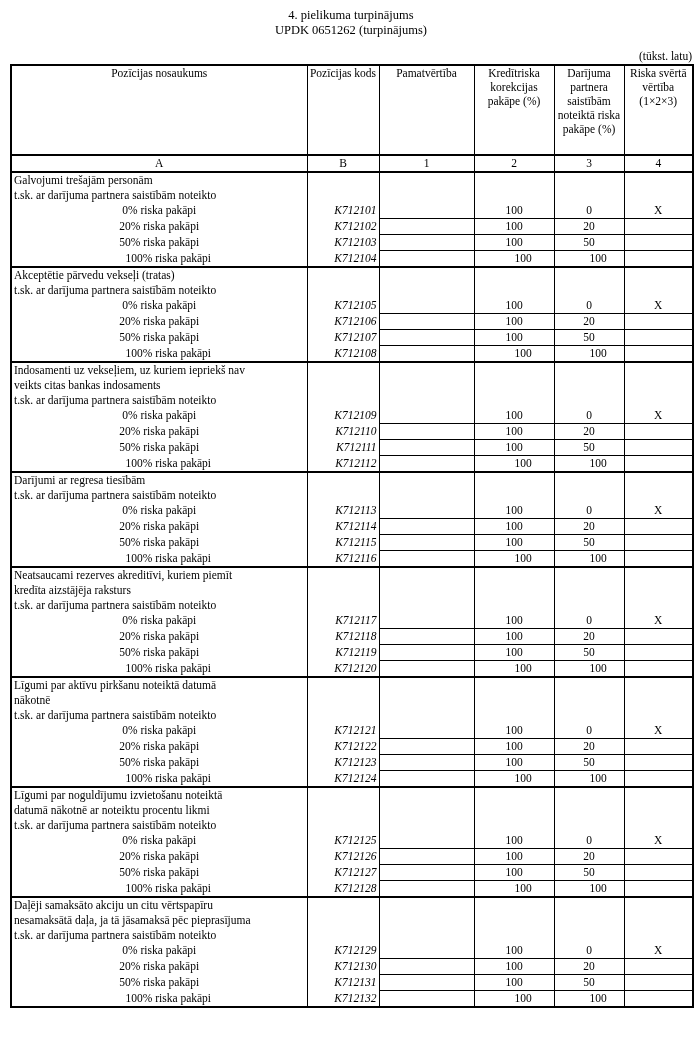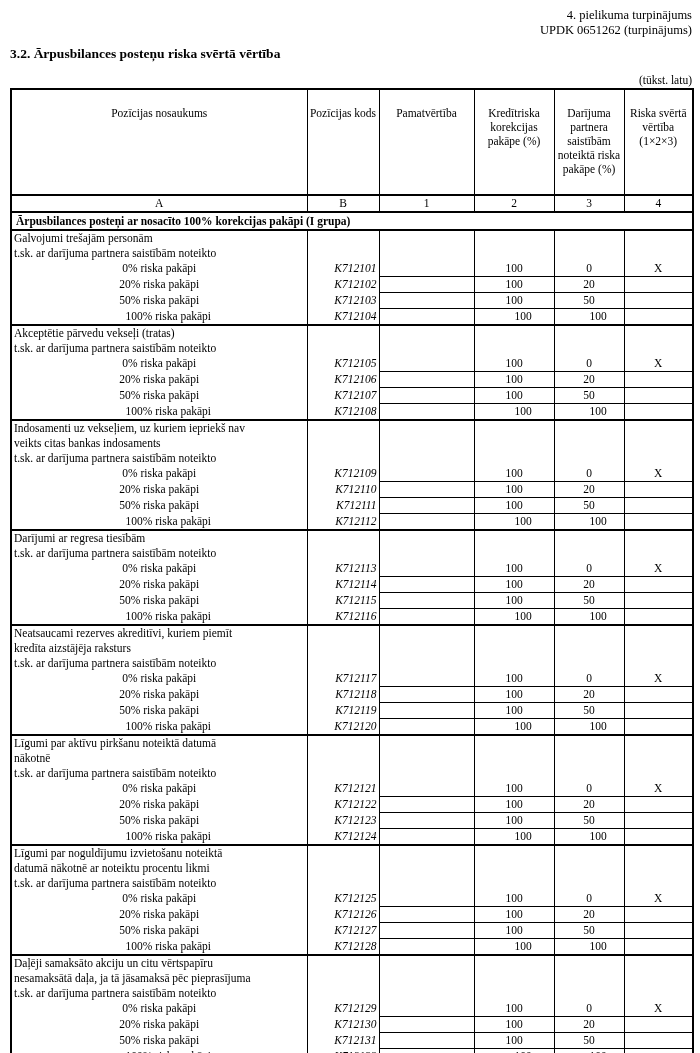--- a/index.html
+++ b/index.html
@@ -3,21 +3,21 @@
 <meta charset="utf-8">
 <style>
   html,body{margin:0;padding:0;background:#fff;}
   body{
     width:700px;height:1053px;
     font-family:"Liberation Serif","DejaVu Serif",serif;
     color:#000;
     -webkit-font-smoothing:antialiased;
   }
   .page{padding:8px 8px 0 10px;width:682px;}
-  .corner{ text-align:right; font-size:12.5px; line-height:15px; }
+  .corner{ text-align:center; font-size:12.5px; line-height:15px; }
   .titles{ margin-top:7px; font-weight:bold; font-size:13.5px; line-height:17px; }
   .units{ text-align:right; font-size:11.5px; margin:12px 0 2px 0; }
   table.form{
     border-collapse:collapse;
     border:2px solid #000;
     table-layout:fixed;
     width:682px;
     font-size:11.5px;
   }
   table.form th, table.form td{
@@ -25,21 +25,21 @@
     padding:0 2px;
     vertical-align:top;
     overflow:hidden;
     font-weight:normal;
   }
   table.form th:first-child, table.form td:first-child{ border-left:none; }
   tr.head-labels th{
     height:88px;
     text-align:center;
     line-height:14px;
-    padding-top:16px;
+    padding-top:0;
     border-bottom:2px solid #000;
   }
   tr.col-letters td{
     text-align:center;
     height:15px;
     line-height:15px;
     border-bottom:2px solid #000;
   }
   tr.group-row td{
     font-weight:bold;
@@ -61,21 +61,20 @@
 <body>
 
 <div class="page">
 
   <div class="corner">
     <div>4. pielikuma turpinājums</div>
     <div>UPDK 0651262 (turpinājums)</div>
   </div>
 
   <div class="titles">
-    <div>3.2. Ārpusbilances posteņu riska svērtā vērtība</div>
   </div>
 
   <div class="units">(tūkst. latu)</div>
 
   <table class="form">
     <colgroup>
       <col style="width:296px">
         <col style="width:72px">
         <col style="width:95px">
       <col style="width:80px">
@@ -94,23 +93,20 @@
       <tr class="col-letters">
         <td>A</td>
         <td>B</td>
         <td>1</td>
         <td>2</td>
         <td>3</td>
         <td>4</td>
       </tr>
     </thead>
     <tbody id="table-body">
-      <tr class="group-row">
-        <td colspan="6">Ārpusbilances posteņi ar nosacīto 100% korekcijas pakāpi (I grupa)</td>
-      </tr>
     <tr class="line-row">
           <td class="col-a title-cell">Galvojumi trešajām personām</td>
           <td class="code-cell"></td>
           <td class=""></td>
           <td class=""></td>
           <td class=""></td>
           <td class=""></td>
         </tr>
         <tr class="line-row">
           <td class="col-a">t.sk. ar darījuma partnera saistībām noteikto</td>

